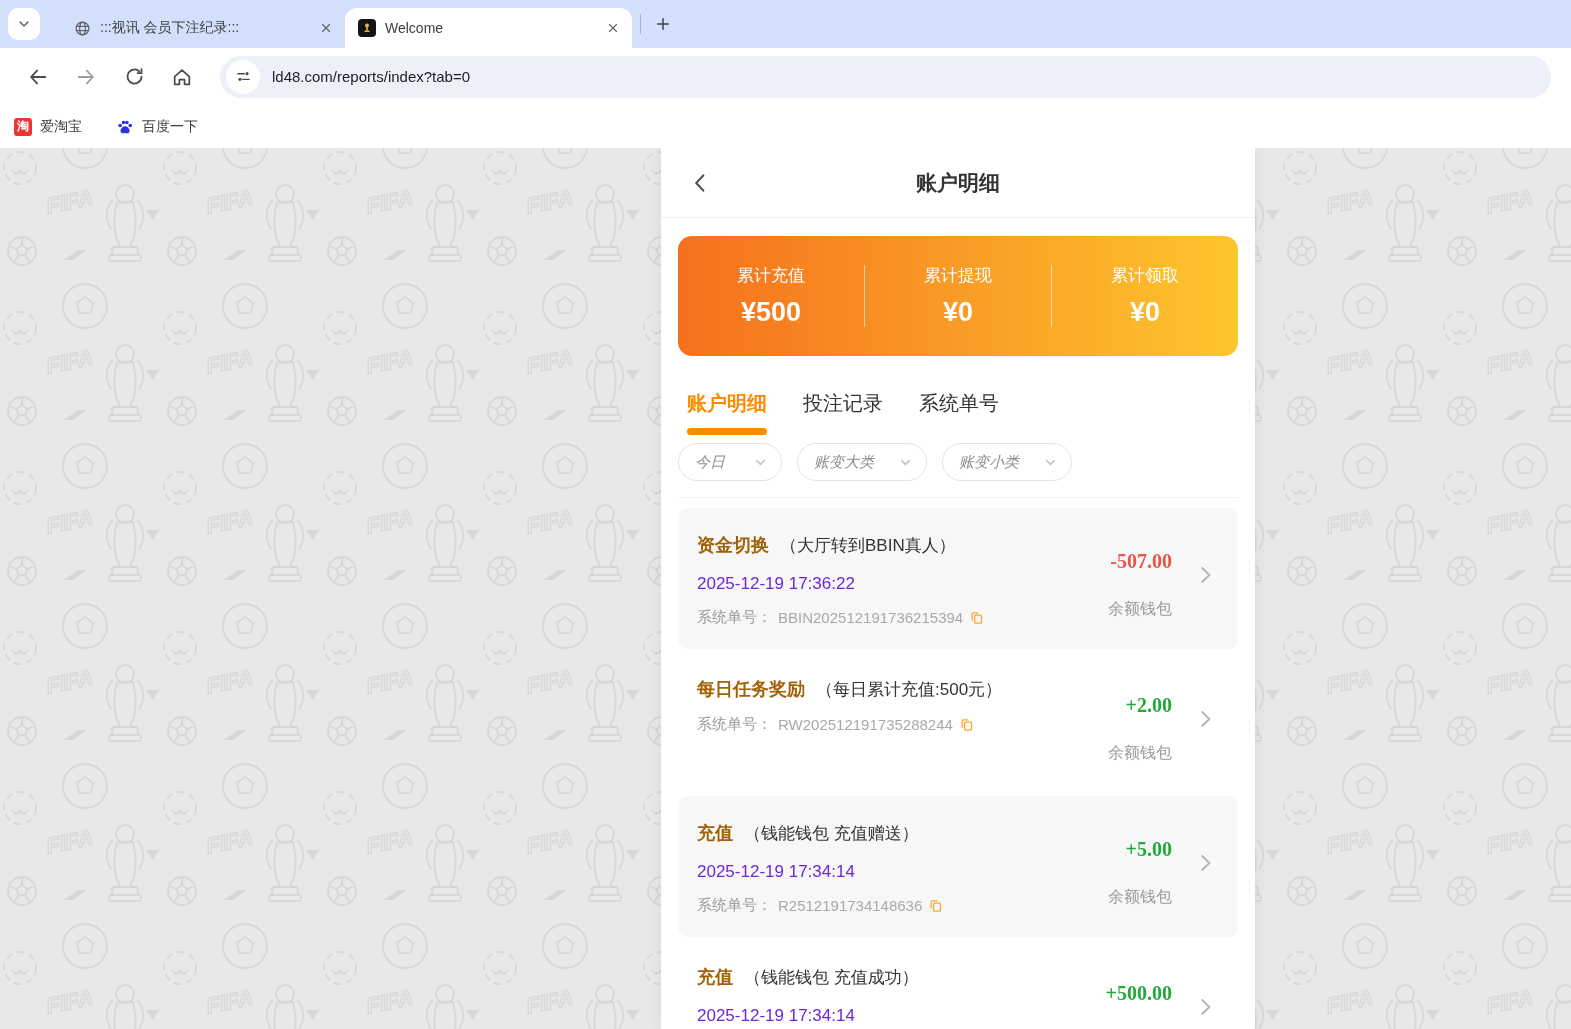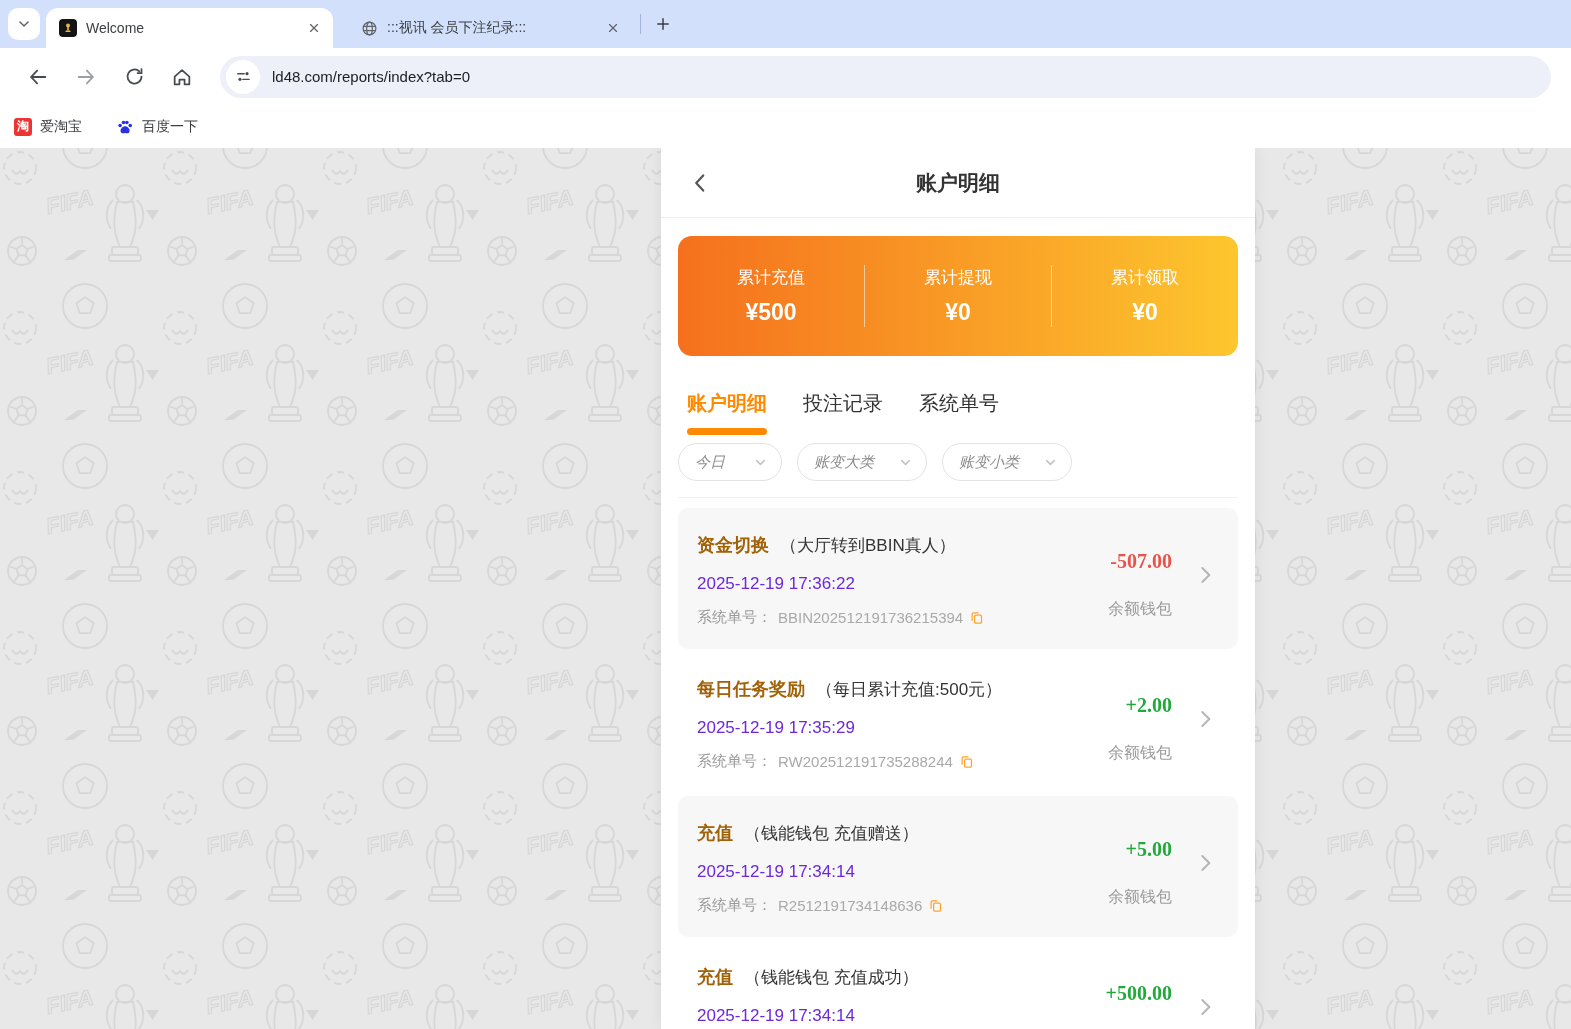--- a/index.html
+++ b/index.html
@@ -47,21 +47,21 @@
 
   .panel-header { height:70px; position:relative; display:flex; align-items:center; justify-content:center;
     border-bottom:1px solid #efefef; }
   .back-btn { position:absolute; left:26px; top:22px; color:#555; }
   .panel-title { font-size:21px; font-weight:600; color:#333; }
 
   .summary { margin:18px 17px 0; height:120px; border-radius:14px; display:flex; align-items:center;
     color:#fff; background:linear-gradient(90deg,#f5701d,#fdc62e); }
   .sum-col { flex:1; display:flex; flex-direction:column; align-items:center; gap:10px; }
   .sum-label { font-size:17px; }
-  .sum-value { font-size:23px; font-weight:700; }
+  .sum-value { font-size:27px; font-weight:700; }
   .sum-div { width:1px; height:62px; background:rgba(255,255,255,.55); }
 
   .ptabs { display:flex; gap:36px; margin:34px 17px 0; padding:0 9px; }
   .ptab { font-size:20px; color:#333; position:relative; padding-bottom:18px; }
   .ptab.active { color:#ff8a00; font-weight:700; }
   .ptab.active::after { content:""; position:absolute; left:0; right:0; bottom:0; height:7px;
     border-radius:4px; background:#ff8a00; }
 
   .filters { display:flex; gap:15px; margin:8px 17px 0; padding-bottom:16px; border-bottom:1px solid #f0f0f0;font-style:italic; }
   .pill { height:38px; border:1px solid #e3e3e3; border-radius:19px; display:flex; align-items:center;
@@ -94,49 +94,49 @@
 
 <div class="browser">
 
   <div class="tabstrip">
     <div class="tab-search">
       <svg width="16" height="16" viewBox="0 0 24 24" fill="none" stroke="currentColor" stroke-width="2.2" stroke-linecap="round" stroke-linejoin="round">
           <polyline points="6 9 12 15 18 9"></polyline>
         </svg>
     </div>
 
+    <div class="tab inactive" style="margin-left:14px;">
+      <span class="favicon">
+        <svg width="17" height="17" viewBox="0 0 24 24" fill="none" stroke="#5f6368" stroke-width="1.7">
+            <circle cx="12" cy="12" r="9"></circle>
+            <ellipse cx="12" cy="12" rx="4" ry="9"></ellipse>
+            <line x1="3.5" y1="9" x2="20.5" y2="9"></line>
+            <line x1="3.5" y1="15" x2="20.5" y2="15"></line>
+          </svg>
+      </span>
+      <span class="tab-title">:::视讯 会员下注纪录:::</span>
+      <span class="tab-close">
+        <svg width="14" height="14" viewBox="0 0 24 24" fill="none" stroke="currentColor" stroke-width="2" stroke-linecap="round">
+            <line x1="6" y1="6" x2="18" y2="18"></line>
+            <line x1="18" y1="6" x2="6" y2="18"></line>
+          </svg>
+      </span>
+    </div>
+
     <div class="tab active">
       <span class="favicon">
         <span class="fav-dark">
           <svg width="12" height="12" viewBox="0 0 24 24">
               <circle cx="12" cy="7" r="4" fill="#e6b84c"></circle>
               <rect x="10" y="10" width="4" height="7" fill="#c79a33"></rect>
               <rect x="7" y="17" width="10" height="3" rx="1" fill="#e6b84c"></rect>
             </svg>
         </span>
       </span>
       <span class="tab-title">Welcome</span>
-      <span class="tab-close">
-        <svg width="14" height="14" viewBox="0 0 24 24" fill="none" stroke="currentColor" stroke-width="2" stroke-linecap="round">
-            <line x1="6" y1="6" x2="18" y2="18"></line>
-            <line x1="18" y1="6" x2="6" y2="18"></line>
-          </svg>
-      </span>
-    </div>
-
-    <div class="tab inactive" style="margin-left:14px;">
-      <span class="favicon">
-        <svg width="17" height="17" viewBox="0 0 24 24" fill="none" stroke="#5f6368" stroke-width="1.7">
-            <circle cx="12" cy="12" r="9"></circle>
-            <ellipse cx="12" cy="12" rx="4" ry="9"></ellipse>
-            <line x1="3.5" y1="9" x2="20.5" y2="9"></line>
-            <line x1="3.5" y1="15" x2="20.5" y2="15"></line>
-          </svg>
-      </span>
-      <span class="tab-title">:::视讯 会员下注纪录:::</span>
       <span class="tab-close">
         <svg width="14" height="14" viewBox="0 0 24 24" fill="none" stroke="currentColor" stroke-width="2" stroke-linecap="round">
             <line x1="6" y1="6" x2="18" y2="18"></line>
             <line x1="18" y1="6" x2="6" y2="18"></line>
           </svg>
       </span>
     </div>
 
     <div class="tab-divider"></div>
     <div class="newtab">
@@ -327,21 +327,20 @@
               <svg width="26" height="26" viewBox="0 0 24 24" fill="none" stroke="currentColor" stroke-width="1.8" stroke-linecap="round" stroke-linejoin="round">
                 <polyline points="9.5 5.5 16 12 9.5 18.5"></polyline>
               </svg>
             </span>
           </div>
           <div class="txn">
             <div class="txn-title-row">
               <span class="txn-title">每日任务奖励</span>
               <span class="txn-sub">（每日累计充值:500元）</span>
             </div>
-            <div class="txn-date">2025-12-19 17:35:29</div>
             <div class="txn-order">
               <span>系统单号：</span>
               <span class="num">RW202512191735288244</span>
               <span>
                 <svg width="15" height="15" viewBox="0 0 24 24" fill="none" stroke="#ffa42b" stroke-width="2" stroke-linejoin="round">
                   <rect x="9" y="8" width="11" height="13" rx="2"></rect>
                   <path d="M15 4.5H7a2 2 0 0 0-2 2V17"></path>
                 </svg>
               </span>
             </div>

